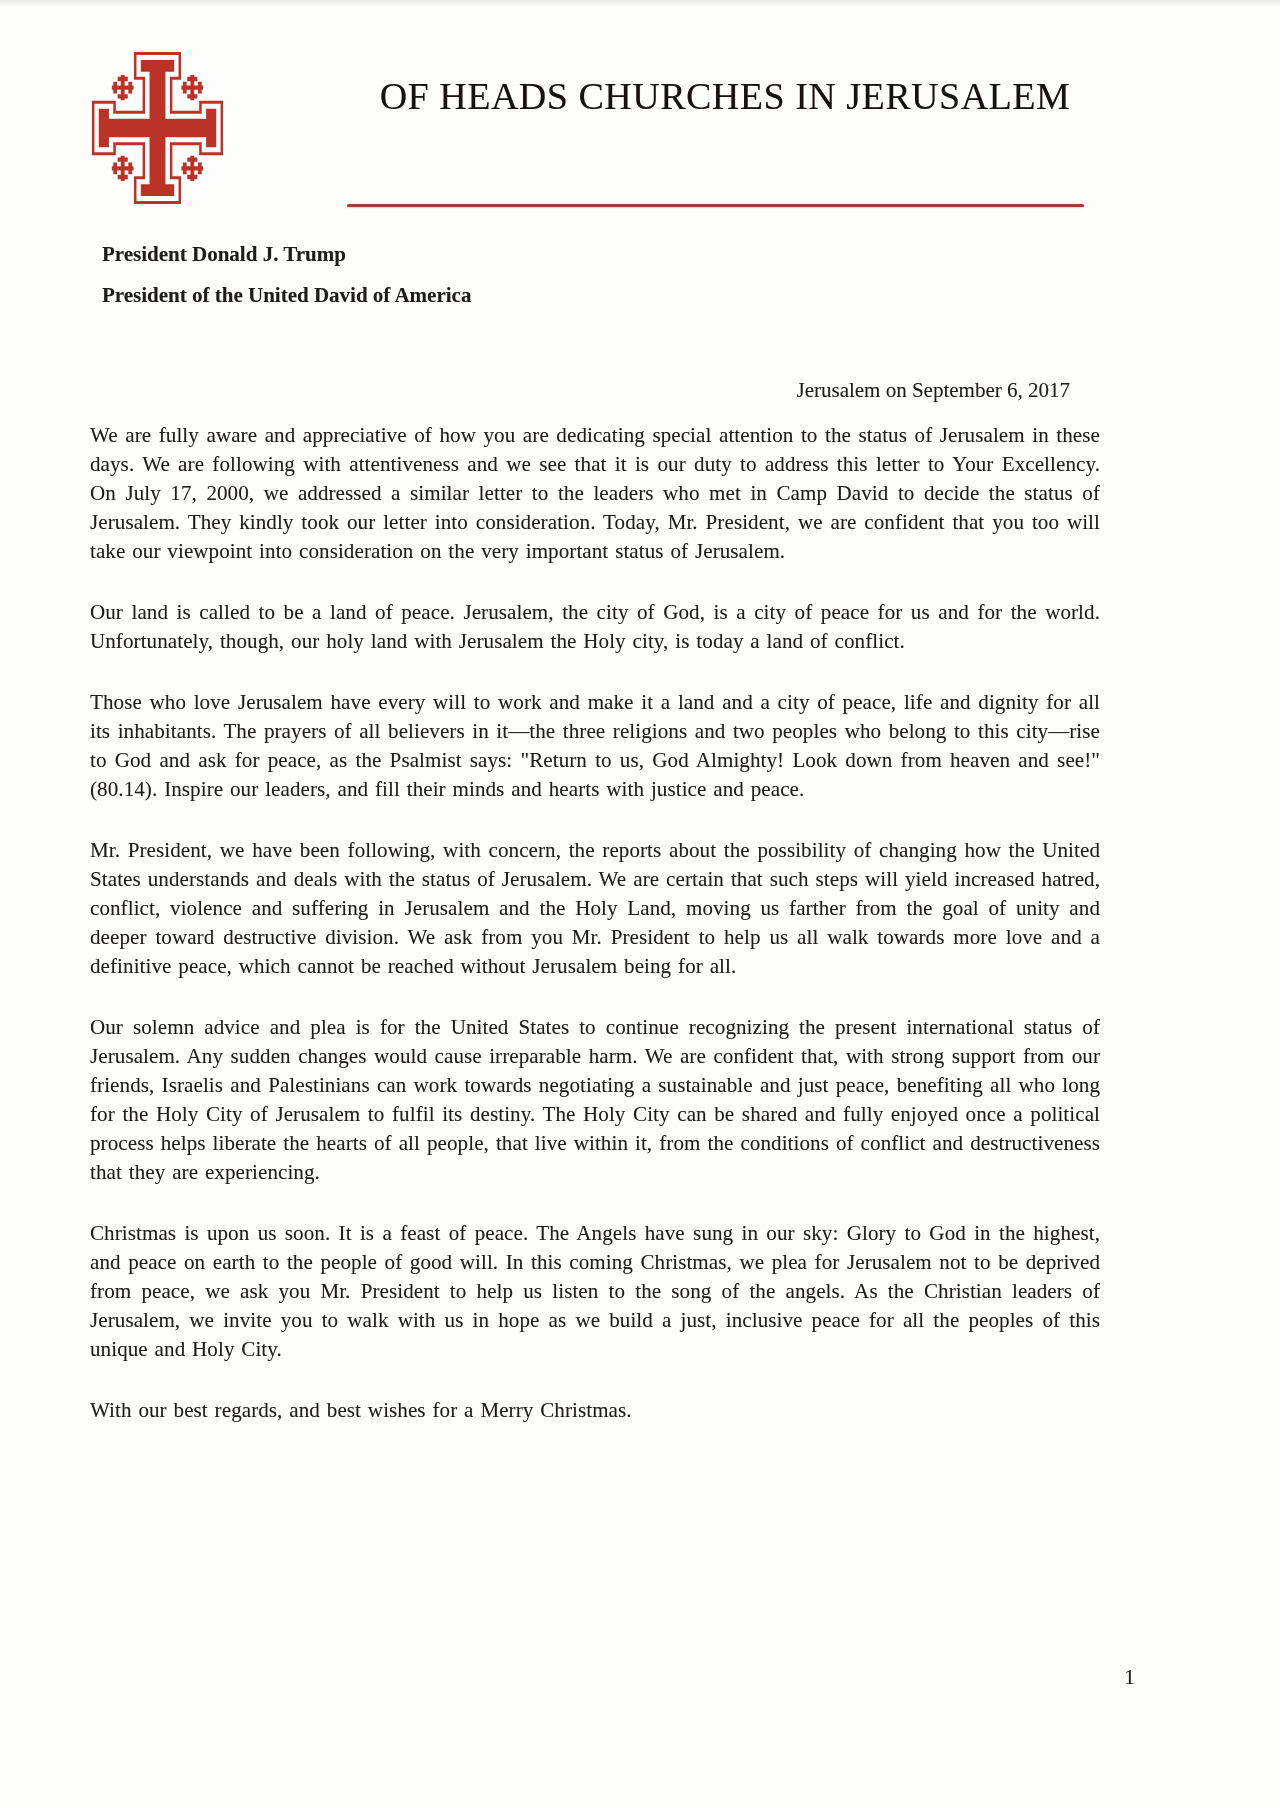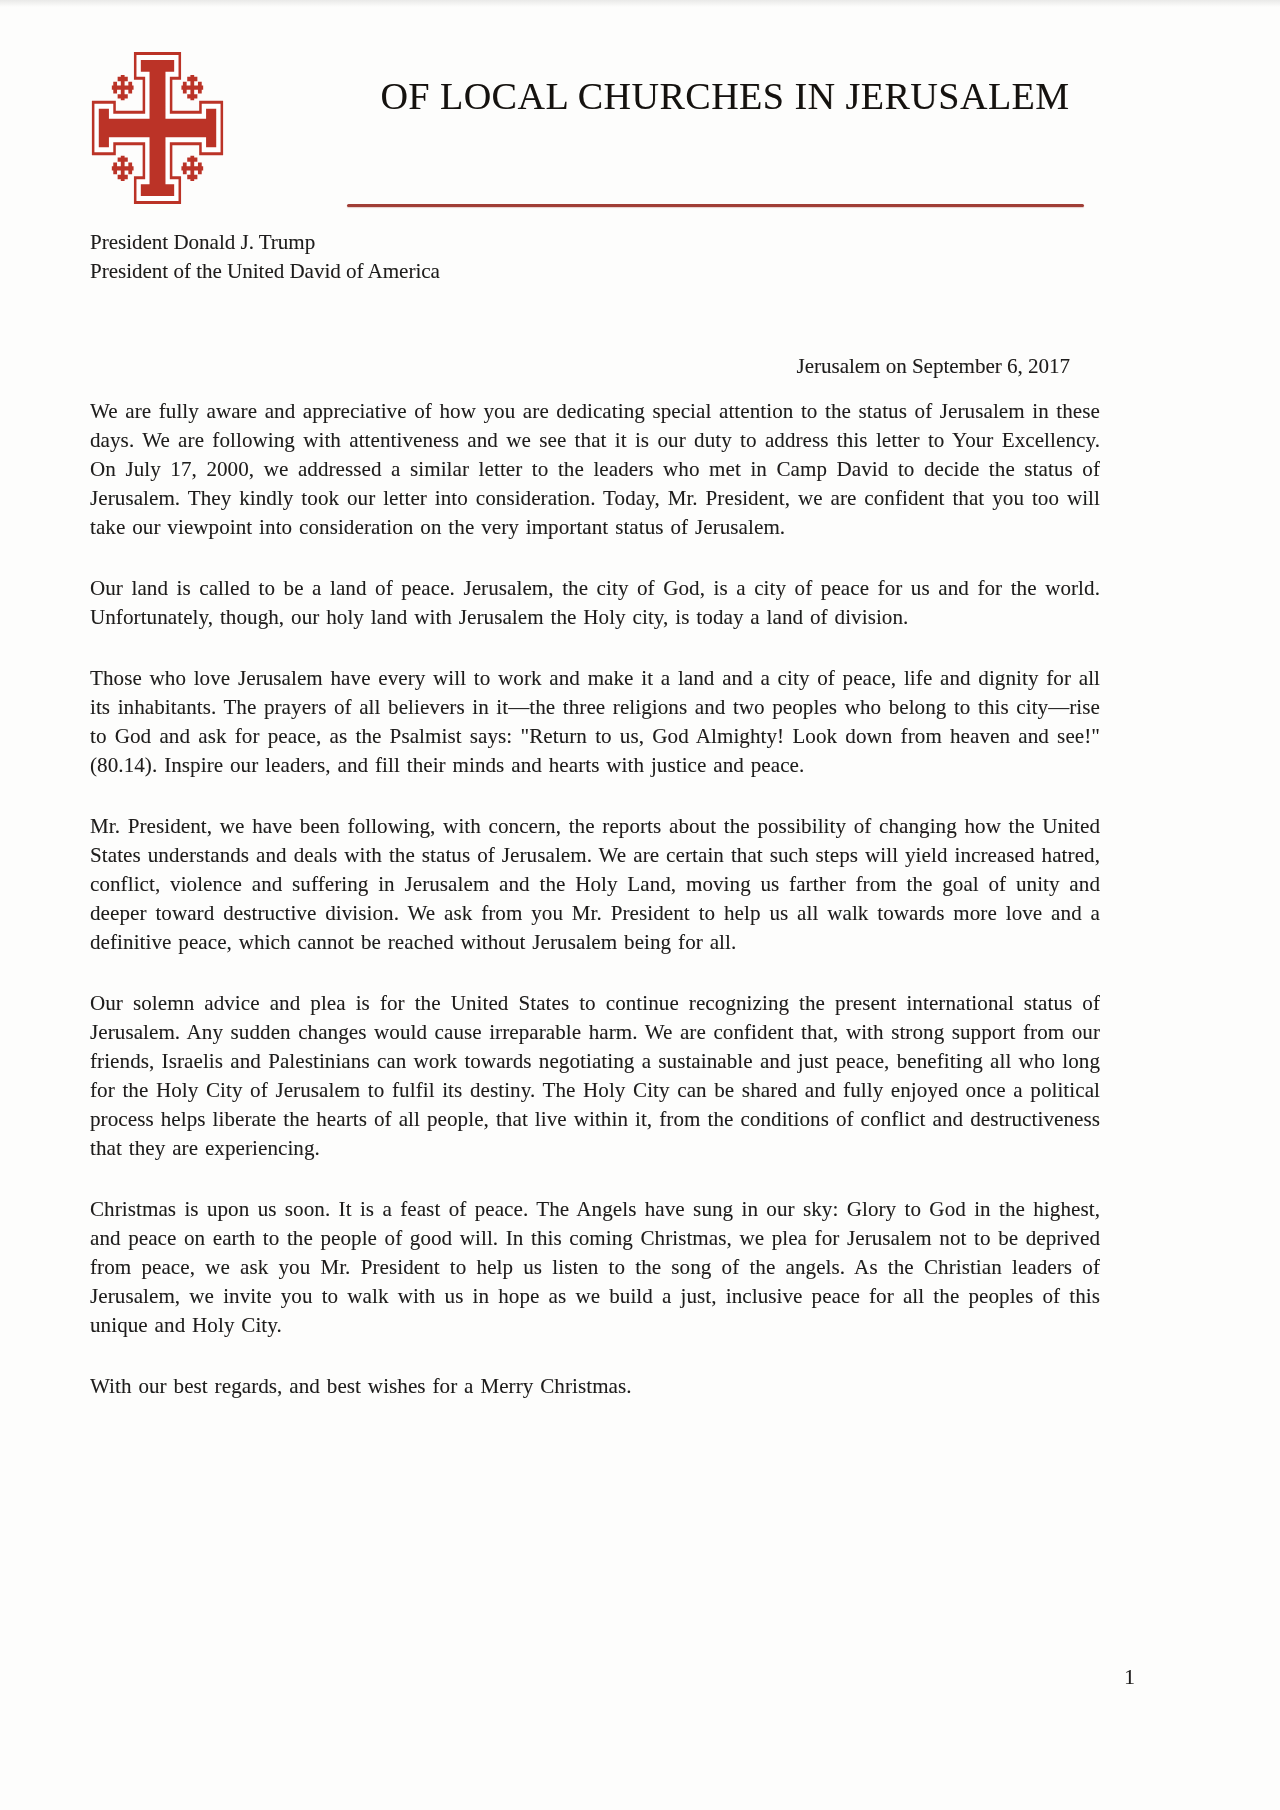--- a/index.html
+++ b/index.html
@@ -37,21 +37,21 @@
     border-radius:2px;
     box-shadow:0 1px 1px rgba(160,62,54,.25);
   }
   
   .letter {
     position:absolute; left:90px; top:228px; width:1010px;
     font-size:21px; line-height:29px;
     color:#1e1d1c;
     text-shadow:.2px .2px .5px rgba(45,40,38,.3);
   }
-  .recipient p { margin:0; }
+  .recipient p { margin:12px;font-weight:bold; }
   .dateline {
     margin:66px 0 0;
     text-align:right;
     padding-right:30px;
   }
   .salutation { margin:31px 0 0; }
   .body p {
     margin:32px 0 0;
     text-align:justify;
     word-spacing:1.5px;
@@ -80,37 +80,37 @@
       <g stroke="#bb3327" stroke-width="2.6" fill="none">
         <path d="M26 18.5 V33.5 M18.5 26 H33.5 M22.5 20.8 H29.5 M22.5 31.2 H29.5 M20.8 22.5 V29.5 M31.2 22.5 V29.5"></path>
         <path d="M74 18.5 V33.5 M66.5 26 H81.5 M70.5 20.8 H77.5 M70.5 31.2 H77.5 M68.8 22.5 V29.5 M79.2 22.5 V29.5"></path>
         <path d="M26 66.5 V81.5 M18.5 74 H33.5 M22.5 68.8 H29.5 M22.5 79.2 H29.5 M20.8 70.5 V77.5 M31.2 70.5 V77.5"></path>
         <path d="M74 66.5 V81.5 M66.5 74 H81.5 M70.5 68.8 H77.5 M70.5 79.2 H77.5 M68.8 70.5 V77.5 M79.2 70.5 V77.5"></path>
       </g>
     </svg>
   </div>
 
   <div class="org-title">
-    <div>OF LOCAL CHURCHES IN JERUSALEM</div>
+    <div>OF HEADS CHURCHES IN JERUSALEM</div>
   </div>
 
   <div class="rule"></div>
 
   <div class="letter">
     <div class="recipient">
       <p>President Donald J. Trump</p>
       <p>President of the United David of America</p>
     </div>
 
     <div class="dateline">Jerusalem on September 6, 2017</div>
 
 
     <div class="body">
       <p class="first">We are fully aware and appreciative of how you are dedicating special attention to the status of Jerusalem in these days. We are following with attentiveness and we see that it is our duty to address this letter to Your Excellency. On July 17, 2000, we addressed a similar letter to the leaders who met in Camp David to decide the status of Jerusalem. They kindly took our letter into consideration. Today, Mr. President, we are confident that you too will take our viewpoint into consideration on the very important status of Jerusalem.</p>
-      <p>Our land is called to be a land of peace. Jerusalem, the city of God, is a city of peace for us and for the world. Unfortunately, though, our holy land with Jerusalem the Holy city, is today a land of division.</p>
+      <p>Our land is called to be a land of peace. Jerusalem, the city of God, is a city of peace for us and for the world. Unfortunately, though, our holy land with Jerusalem the Holy city, is today a land of conflict.</p>
       <p>Those who love Jerusalem have every will to work and make it a land and a city of peace, life and dignity for all its inhabitants. The prayers of all believers in it—the three religions and two peoples who belong to this city—rise to God and ask for peace, as the Psalmist says: "Return to us, God Almighty! Look down from heaven and see!" (80.14). Inspire our leaders, and fill their minds and hearts with justice and peace.</p>
       <p>Mr. President, we have been following, with concern, the reports about the possibility of changing how the United States understands and deals with the status of Jerusalem. We are certain that such steps will yield increased hatred, conflict, violence and suffering in Jerusalem and the Holy Land, moving us farther from the goal of unity and deeper toward destructive division. We ask from you Mr. President to help us all walk towards more love and a definitive peace, which cannot be reached without Jerusalem being for all.</p>
       <p>Our solemn advice and plea is for the United States to continue recognizing the present international status of Jerusalem. Any sudden changes would cause irreparable harm. We are confident that, with strong support from our friends, Israelis and Palestinians can work towards negotiating a sustainable and just peace, benefiting all who long for the Holy City of Jerusalem to fulfil its destiny. The Holy City can be shared and fully enjoyed once a political process helps liberate the hearts of all people, that live within it, from the conditions of conflict and destructiveness that they are experiencing.</p>
       <p>Christmas is upon us soon. It is a feast of peace. The Angels have sung in our sky: Glory to God in the highest, and peace on earth to the people of good will. In this coming Christmas, we plea for Jerusalem not to be deprived from peace, we ask you Mr. President to help us listen to the song of the angels. As the Christian leaders of Jerusalem, we invite you to walk with us in hope as we build a just, inclusive peace for all the peoples of this unique and Holy City.</p>
       <p class="closing">With our best regards, and best wishes for a Merry Christmas.</p>
     </div>
   </div>
 
   <div class="page-number">1</div>
 </div>

